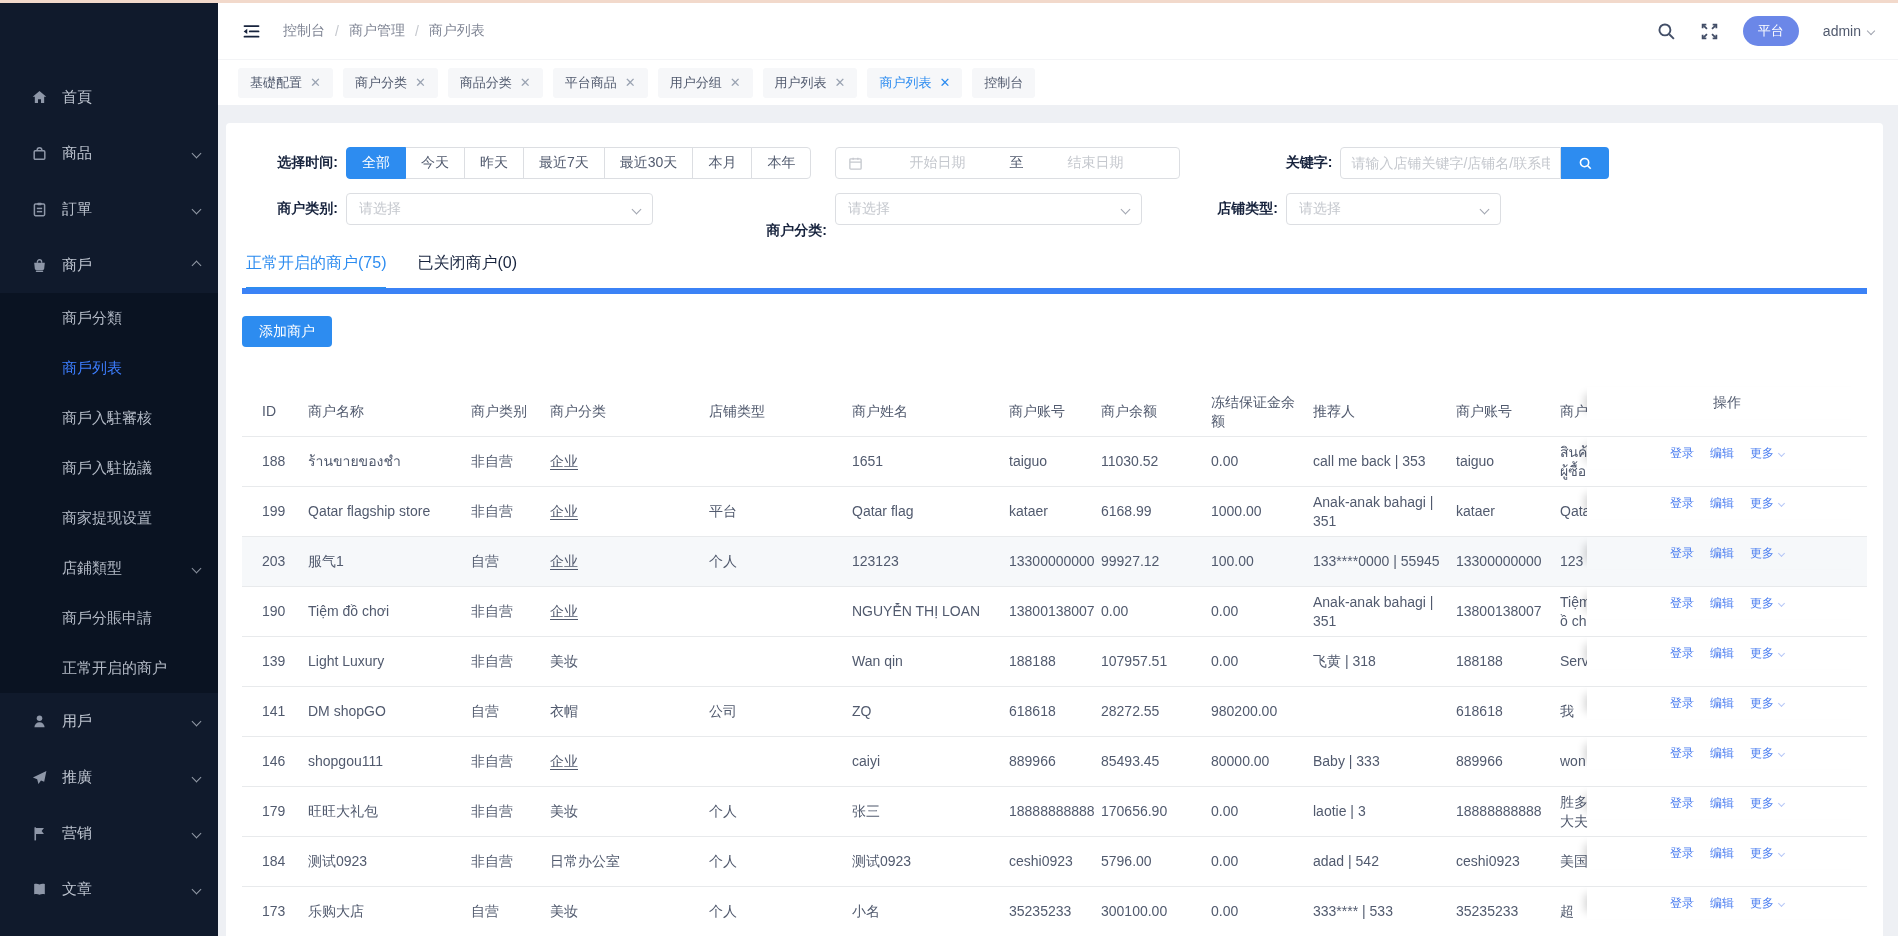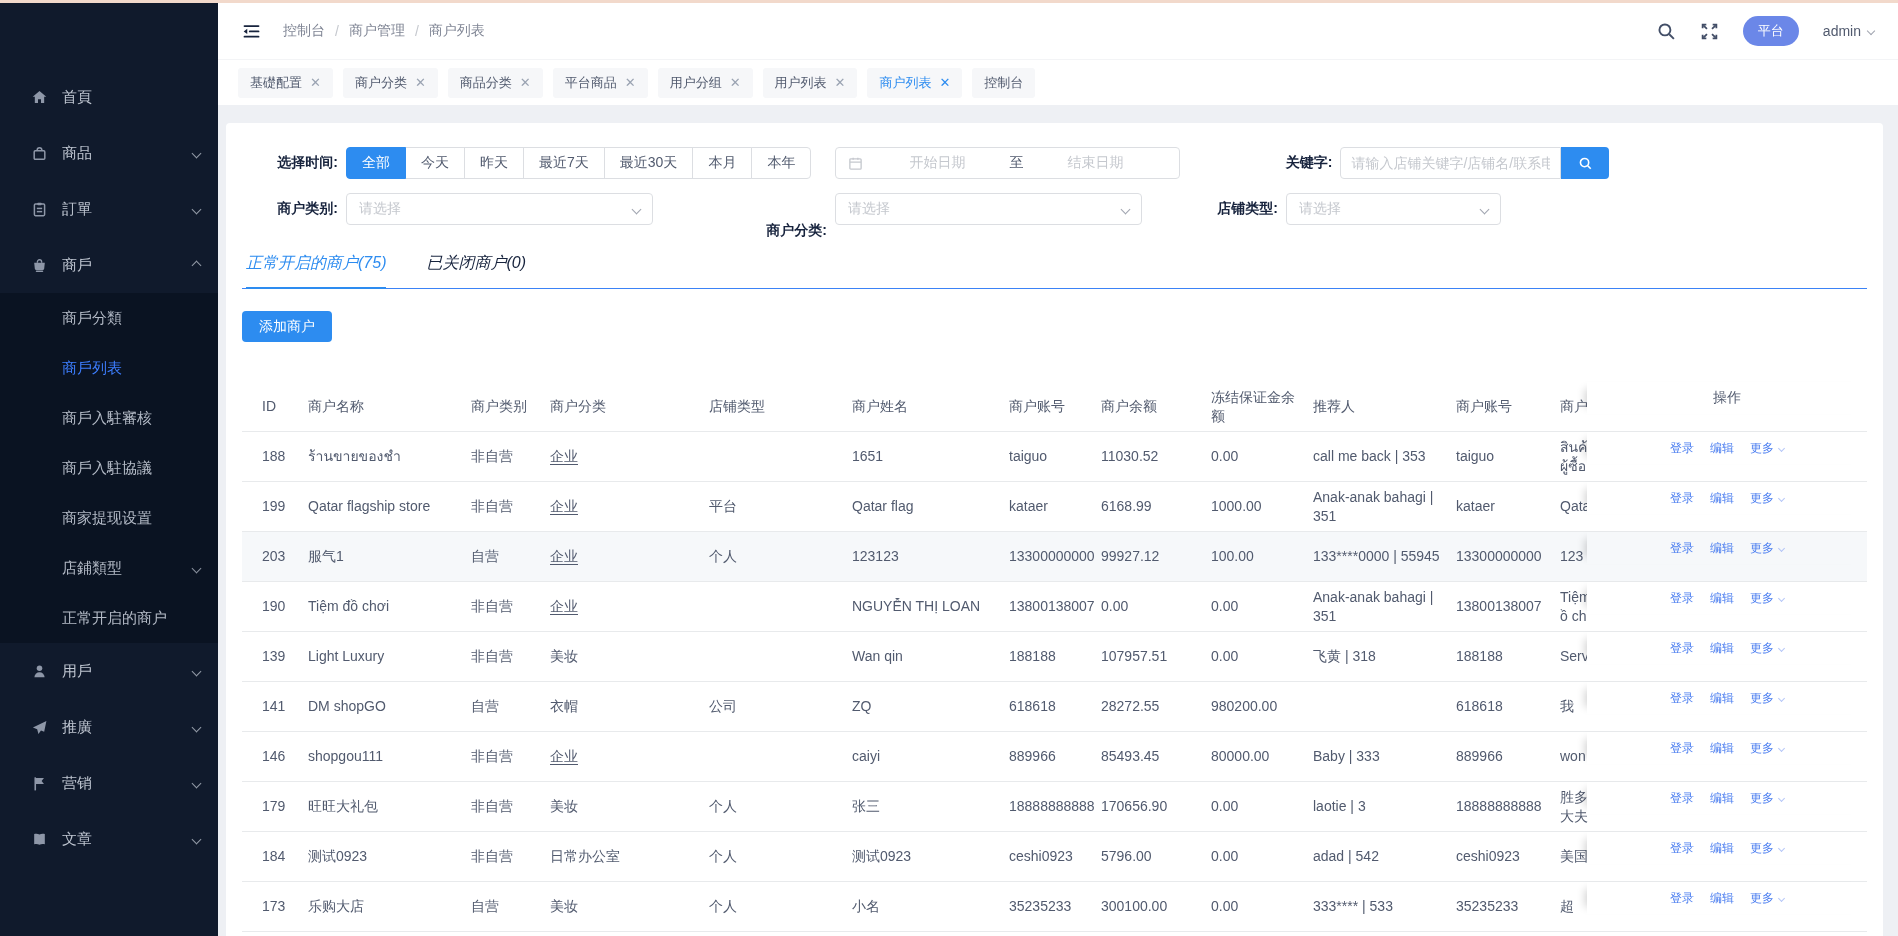--- a/index.html
+++ b/index.html
@@ -70,21 +70,21 @@
   .kw-input::placeholder { color:#c5c8ce; }
   .kw-btn { width:48px; height:32px; background:#2d8cf0; border:none; border-radius:0 4px 4px 0;
             display:flex; align-items:center; justify-content:center; cursor:pointer; }
   .select { height:32px; border:1px solid #dcdee2; border-radius:4px; background:#fff; display:flex;
             align-items:center; padding:0 12px; font-size:14px; color:#c5c8ce; cursor:pointer; }
   .select .chev { color:#808695; }
   .sel-1 { width:307px; } .sel-2 { width:307px; } .sel-3 { width:215px; }
   .lbl-2 { margin-left:78px;margin-top:44px; } .lbl-3 { margin-left:40px; }
 
   
-  .list-tabs { margin-top:28px; display:flex; gap:40px; border-bottom:1px solid #3b82f6; padding:0 4px;font-style:italic; }
+  .list-tabs { margin-top:28px; display:flex; gap:31px; border-bottom:6px solid #3b82f6; padding:0 4px; }
   .list-tab { font-size:16px; color:#17233d; padding-bottom:14px; position:relative; cursor:pointer; }
   .list-tab.active { color:#2d8cf0; }
   .list-tab.active::after { content:""; position:absolute; left:0; right:0; bottom:-1px; height:2.5px; background:#2d8cf0; }
   .add-btn { margin-top:22px; height:31px; padding:0 17px; background:#2d8cf0; color:#fff; border:none;
              border-radius:4px; font-size:14px; cursor:pointer; font-family:inherit; }
 
   
   .table { margin-top:40px; position:relative; }
   .t-row { display:flex; align-items:center; border-bottom:1px solid #e8eaec; min-height:50px; position:relative; background:#fff; }
   .t-row.head { min-height:50px; color:#515a6e; }
@@ -171,20 +171,24 @@
         <span>商戶入駐協議</span>
 
       </div>
             <div class="side-subitem">
         <span>商家提现设置</span>
 
       </div>
             <div class="side-subitem">
         <span>店鋪類型</span>
         <span class="chev down"></span>
+      </div>
+            <div class="side-subitem">
+        <span>商戶分賬申請</span>
+
       </div>
             <div class="side-subitem">
         <span>正常开启的商户</span>
 
       </div>
           </div>
           <div class="side-item">
     <span class="side-icon">
               <svg viewBox="0 0 16 16" fill="currentColor">
                 <circle cx="8" cy="5" r="2.6"></circle>

